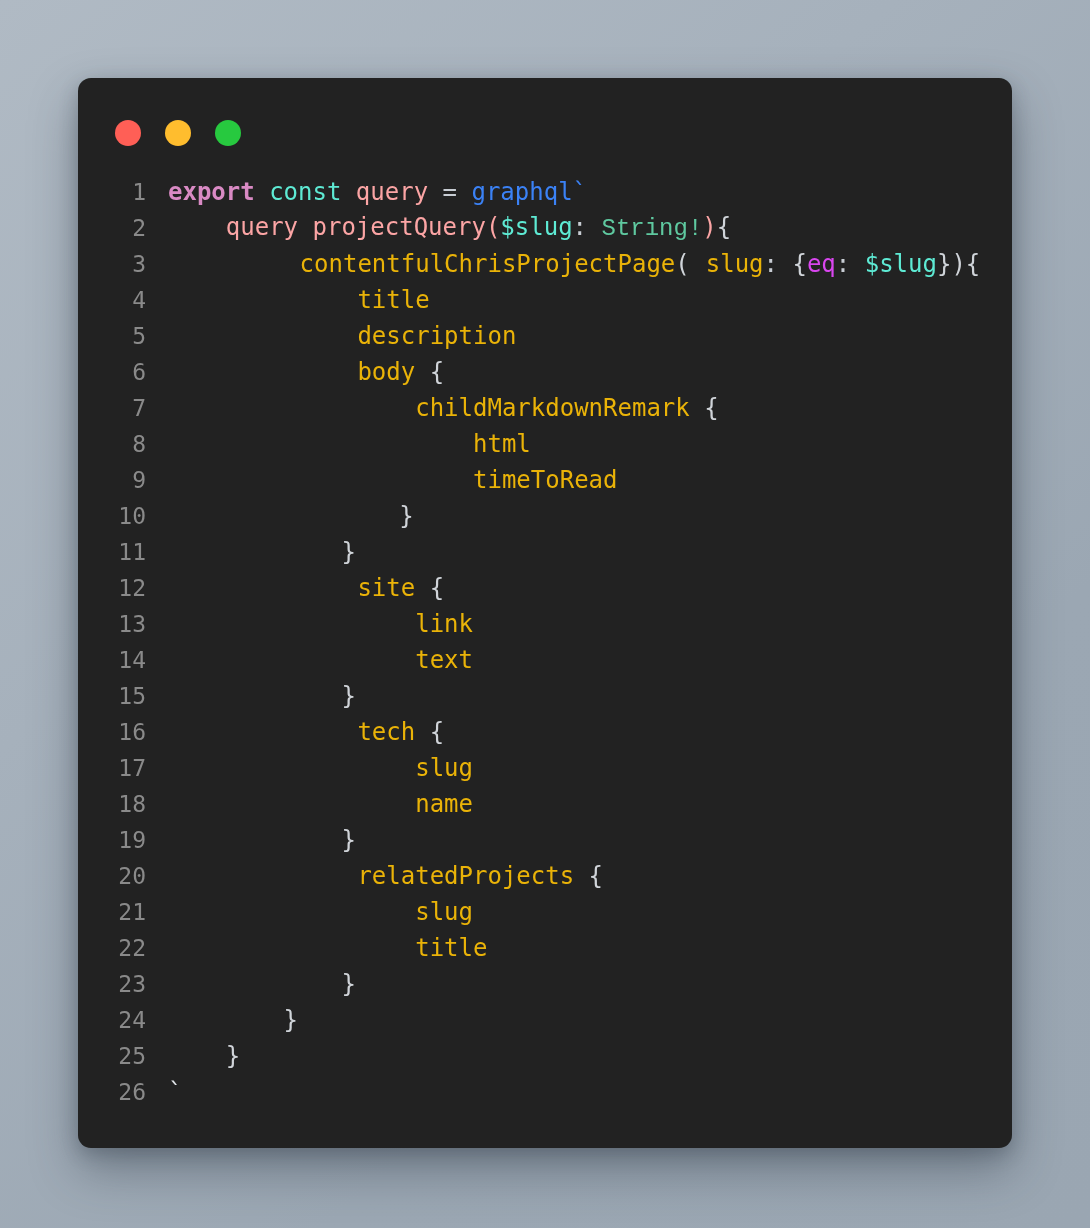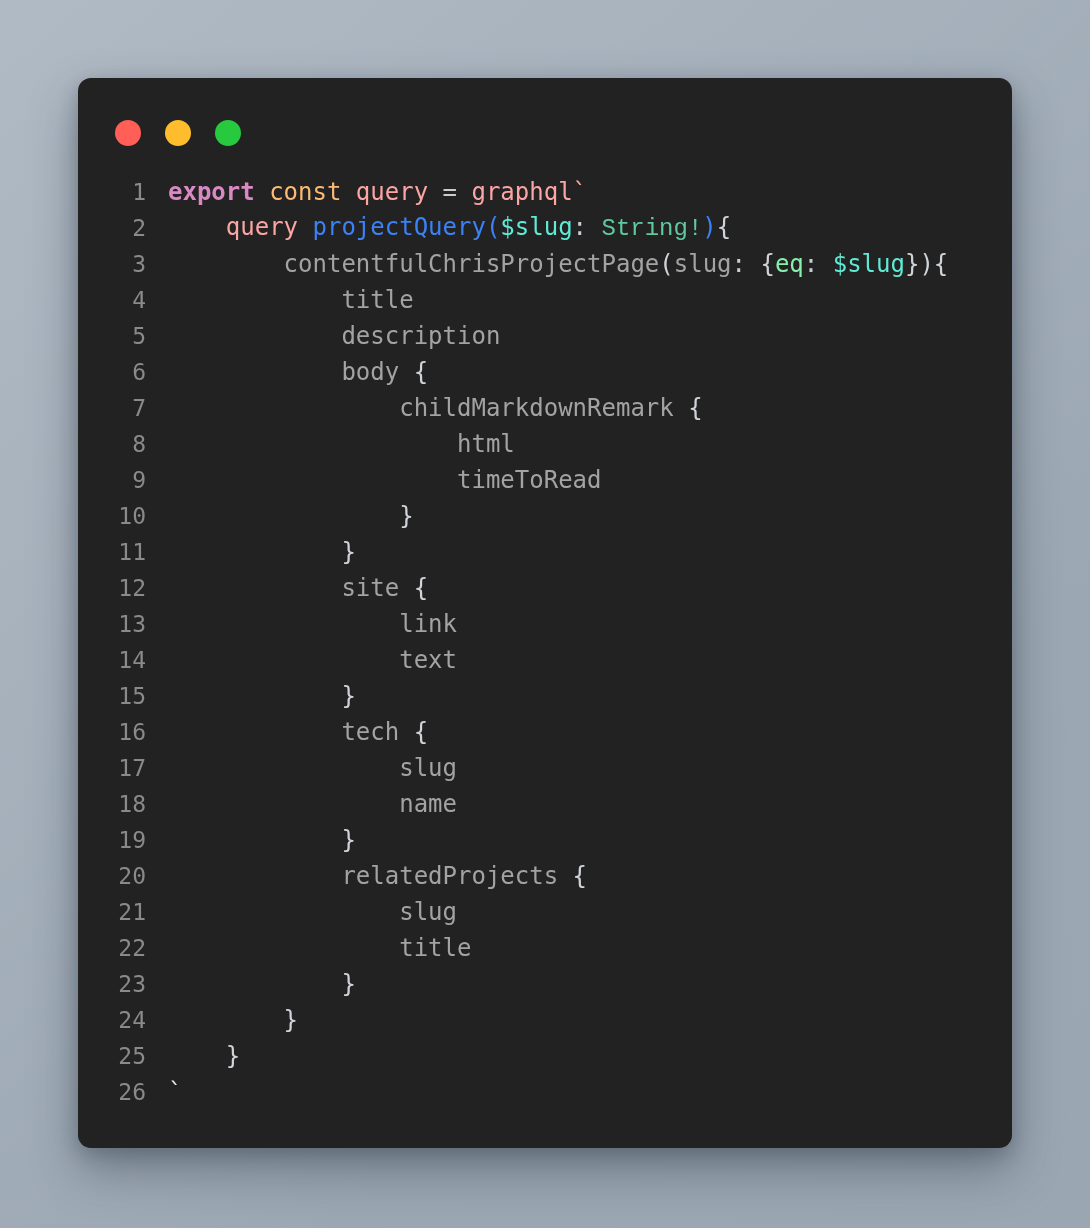--- a/index.html
+++ b/index.html
@@ -81,29 +81,29 @@
     user-select: none;
   }
   .code-text {
     flex: 1 1 auto;
     padding-left: 22px;
     color: #d8dee9;
   }
 
   
   .tok-keyword  { color: #d98ac4; font-weight: bold; }  
-  .tok-const    { color: #fdba74; }  
+  .tok-const    { color: #5eead4; }  
   .tok-query    { color: #fca5a5; }  
   .tok-op       { color: #c8cdd4; }  
-  .tok-string   { color: #fca5a5; }  
-  .tok-fn       { color: #3b82f6; }  
+  .tok-string   { color: #3b82f6; }  
+  .tok-fn       { color: #fca5a5; }  
   .tok-var      { color: #5eead4; }  
   .tok-type     { color: #5fc9a0; font-family: Liberation Mono, monospace; }  
-  .tok-field    { color: #a3a3a3; }  
-  .tok-arg      { color: #86efac; }  
+  .tok-field    { color: #eab308; margin-left: 16px; }  
+  .tok-arg      { color: #d946ef; }  
   .tok-punct    { color: #d0d4d9; }  
   .tok-tick     { color: #e2e6ea; }  
 </style>
 </head>
 <body>
 
 <div id="stage">
 
   <div id="code-window">
 

